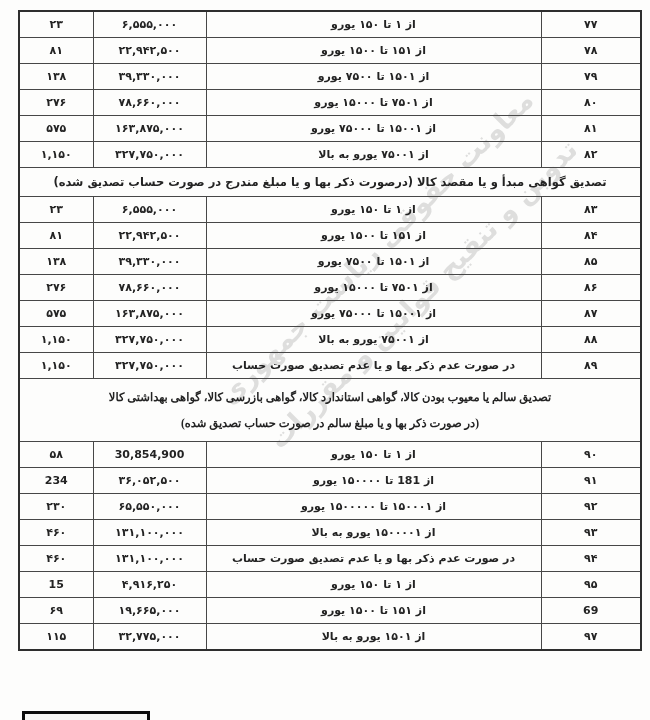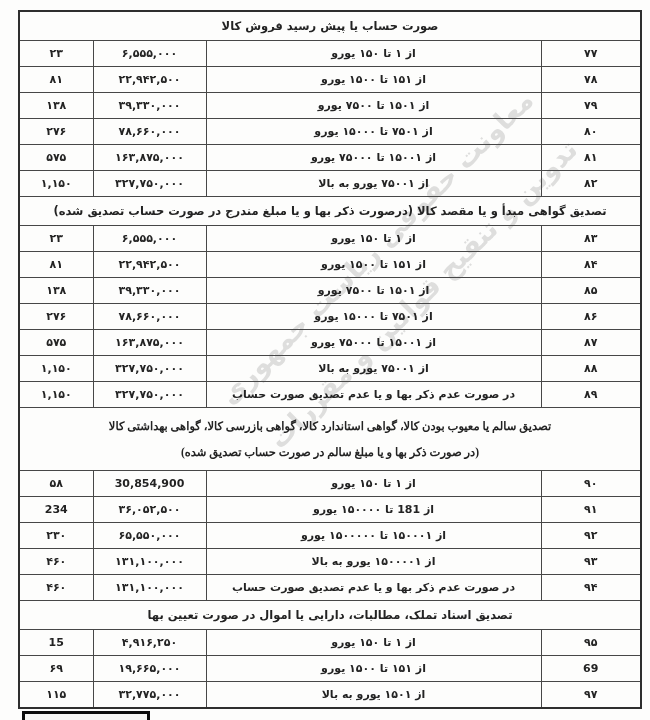--- a/index.html
+++ b/index.html
@@ -57,23 +57,20 @@
 
   <table class="doc-table">
     <colgroup>
         <col style="width:100px">
         <col style="width:335px">
         <col style="width:113px">
         <col style="width:74px">
       </colgroup>
     <tbody>
 
-      <tr class="shead">
-        <td colspan="4">صورت حساب یا پیش رسید فروش کالا</td>
-      </tr>
       <tr class="data">
         <td class="c-no">۷۷</td>
         <td class="c-desc">از ۱ تا ۱۵۰ یورو</td>
         <td class="c-amt">۶,۵۵۵,۰۰۰</td>
         <td class="c-cnt">۲۳</td>
       </tr>
       <tr class="data">
         <td class="c-no">۷۸</td>
         <td class="c-desc">از ۱۵۱ تا ۱۵۰۰ یورو</td>
         <td class="c-amt">۲۲,۹۴۲,۵۰۰</td>
@@ -180,23 +177,20 @@
         <td class="c-amt">۱۳۱,۱۰۰,۰۰۰</td>
         <td class="c-cnt">۴۶۰</td>
       </tr>
       <tr class="data">
         <td class="c-no">۹۴</td>
         <td class="c-desc">در صورت عدم ذکر بها و یا عدم تصدیق صورت حساب</td>
         <td class="c-amt">۱۳۱,۱۰۰,۰۰۰</td>
         <td class="c-cnt">۴۶۰</td>
       </tr>
 
-      <tr class="shead">
-        <td colspan="4">تصدیق اسناد تملک، مطالبات، دارایی یا اموال در صورت تعیین بها</td>
-      </tr>
       <tr class="data">
         <td class="c-no">۹۵</td>
         <td class="c-desc">از ۱ تا ۱۵۰ یورو</td>
         <td class="c-amt">۴,۹۱۶,۲۵۰</td>
         <td class="c-cnt">15</td>
       </tr>
       <tr class="data">
         <td class="c-no">69</td>
         <td class="c-desc">از ۱۵۱ تا ۱۵۰۰ یورو</td>
         <td class="c-amt">۱۹,۶۶۵,۰۰۰</td>

